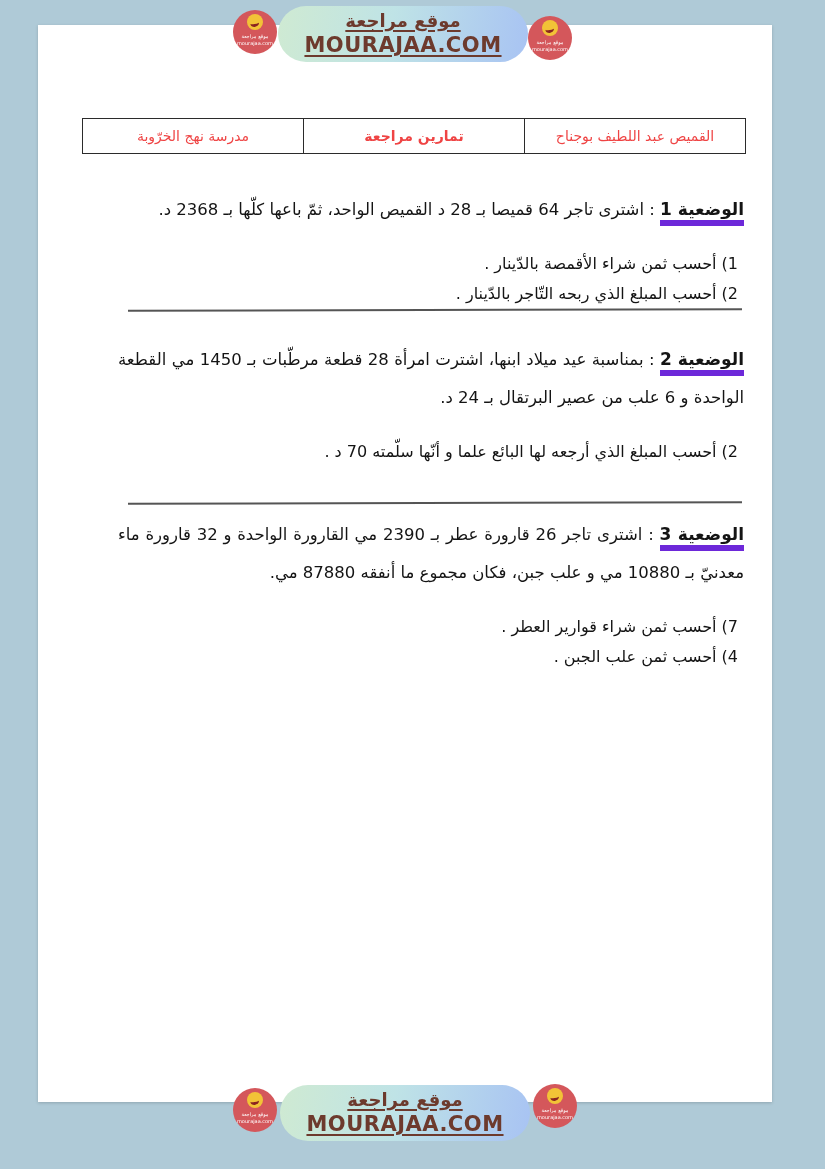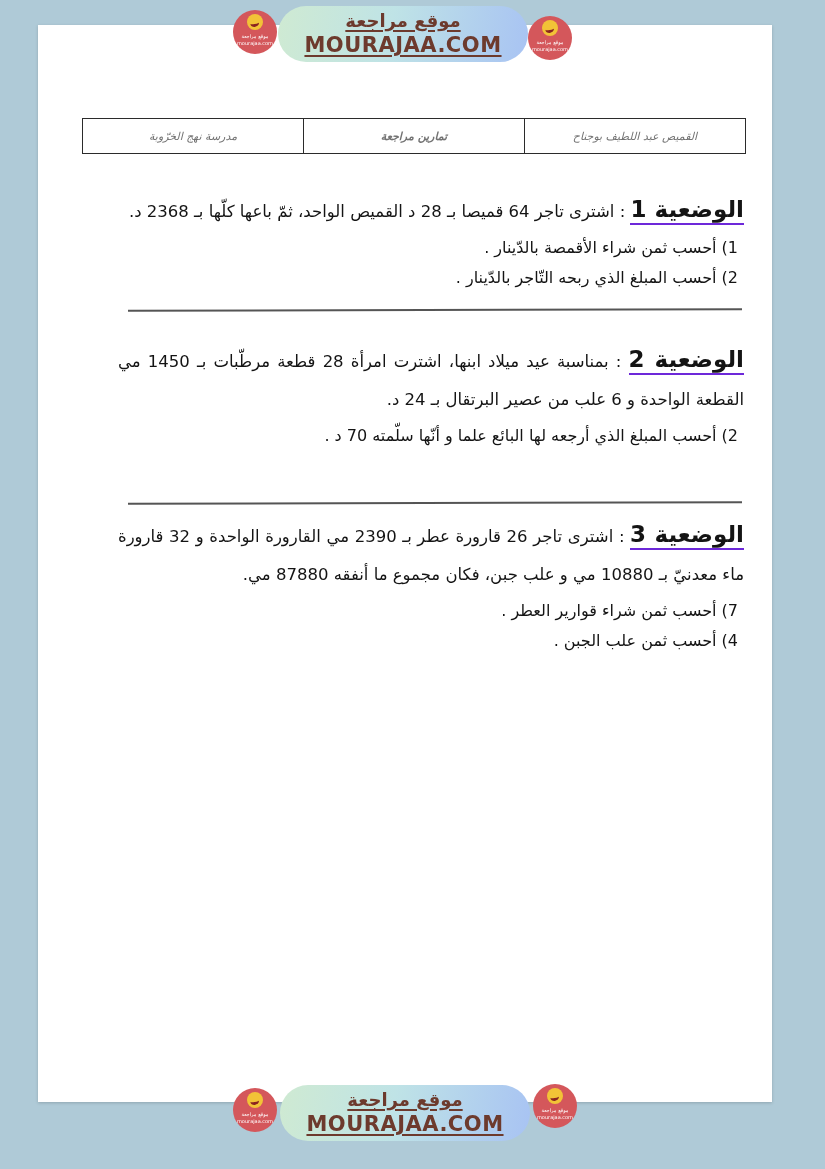--- a/index.html
+++ b/index.html
@@ -56,37 +56,37 @@
   .badge.f-left{left:233px;top:1088px;}
   .badge.f-right{left:533px;top:1084px;}
   
   .info-table{
     position:absolute;left:82px;top:118px;width:664px;height:36px;z-index:2;
     display:flex;direction:rtl;border:1px solid #2b2b2b;background:#fff;
     box-sizing:border-box;
   }
   .info-cell{
     flex:1;display:flex;align-items:center;justify-content:center;
-    font-size:11px;color:#737373;border-left:1px solid #2b2b2b;
-    direction:rtl;white-space:nowrap;font-style:italic;
+    font-size:14px;color:#ef4444;border-left:1px solid #2b2b2b;
+    direction:rtl;white-space:nowrap;
   }
   .info-cell:last-child{border-left:none;}
   .info-cell.bold{font-weight:bold;}
   
   .exercise{
     position:absolute;direction:rtl;text-align:right;color:#141414;z-index:2;
   }
   .statement{
     margin:0;font-size:16.5px;line-height:38px;text-align:justify;
   }
   .ex-label{
-    font-weight:bold;font-size:23px;
-    border-bottom:2px solid #6d28d9;padding-bottom:1px;
+    font-weight:bold;font-size:17px;
+    border-bottom:6px solid #6d28d9;padding-bottom:1px;
   }
-  .questions{margin-top:2px;}
+  .questions{margin-top:20px;}
   .question{
     margin:0;font-size:16px;line-height:30px;padding-right:6px;
   }
   .divider{
     position:absolute;left:128px;width:614px;height:2px;background:#555;z-index:2;
     transform:rotate(-0.15deg);
   }
   .divider.d1{top:309px;}
   .divider.d2{top:502px;}
 </style>

